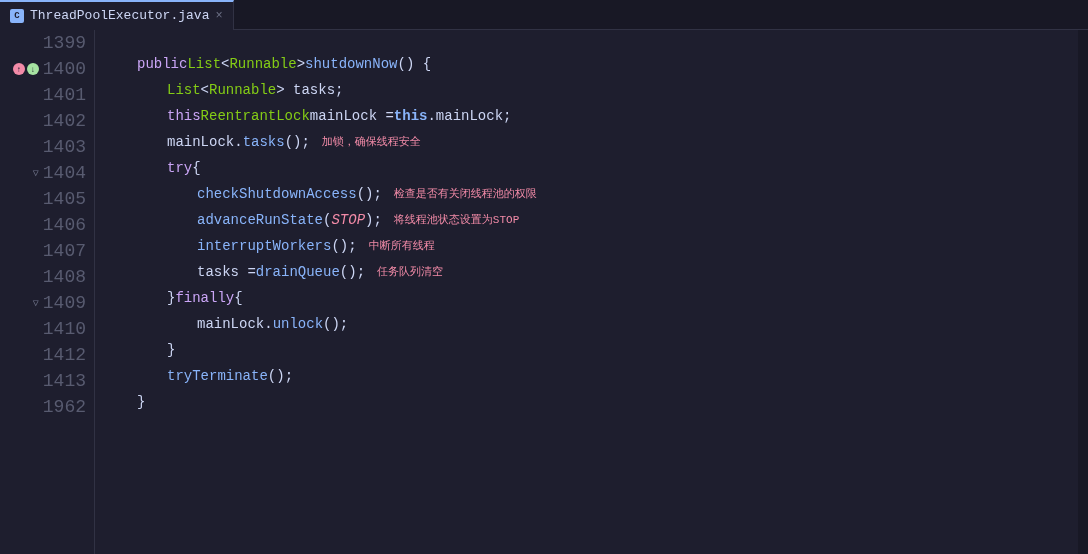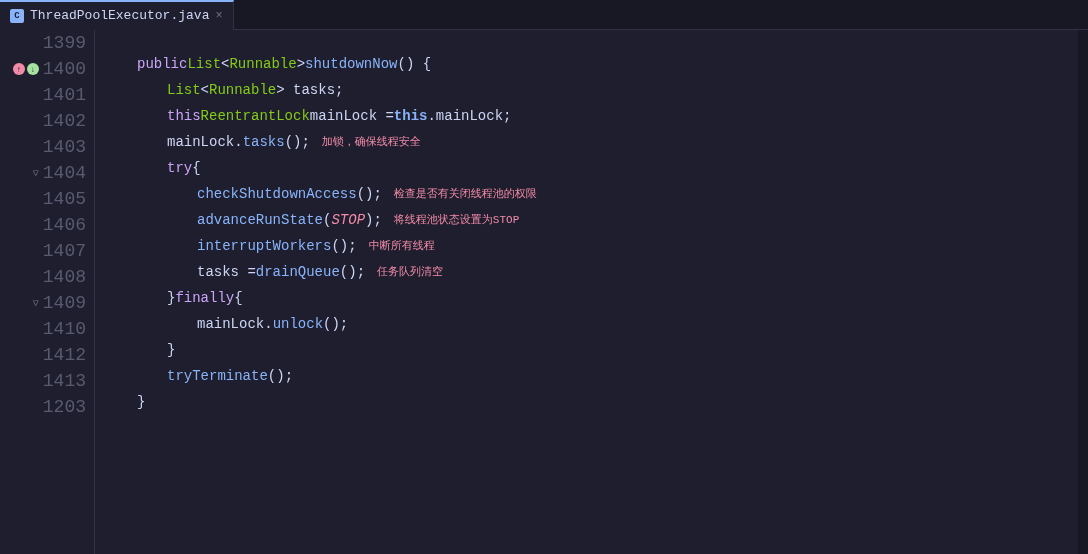--- a/index.html
+++ b/index.html
@@ -233,21 +233,21 @@
         <span class="line-num">1412</span>
       </div>
 
       <div class="gutter-row">
         <div class="gutter-icons"></div>
         <span class="line-num">1413</span>
       </div>
 
       <div class="gutter-row">
         <div class="gutter-icons"></div>
-        <span class="line-num">1203</span>
+        <span class="line-num">1962</span>
       </div>
     </div>
 
     <div class="code-area">
 
       <div class="code-line">
         <span class="plain" style="padding-left:150px;"></span>
       </div>
 
       <div class="code-line">

